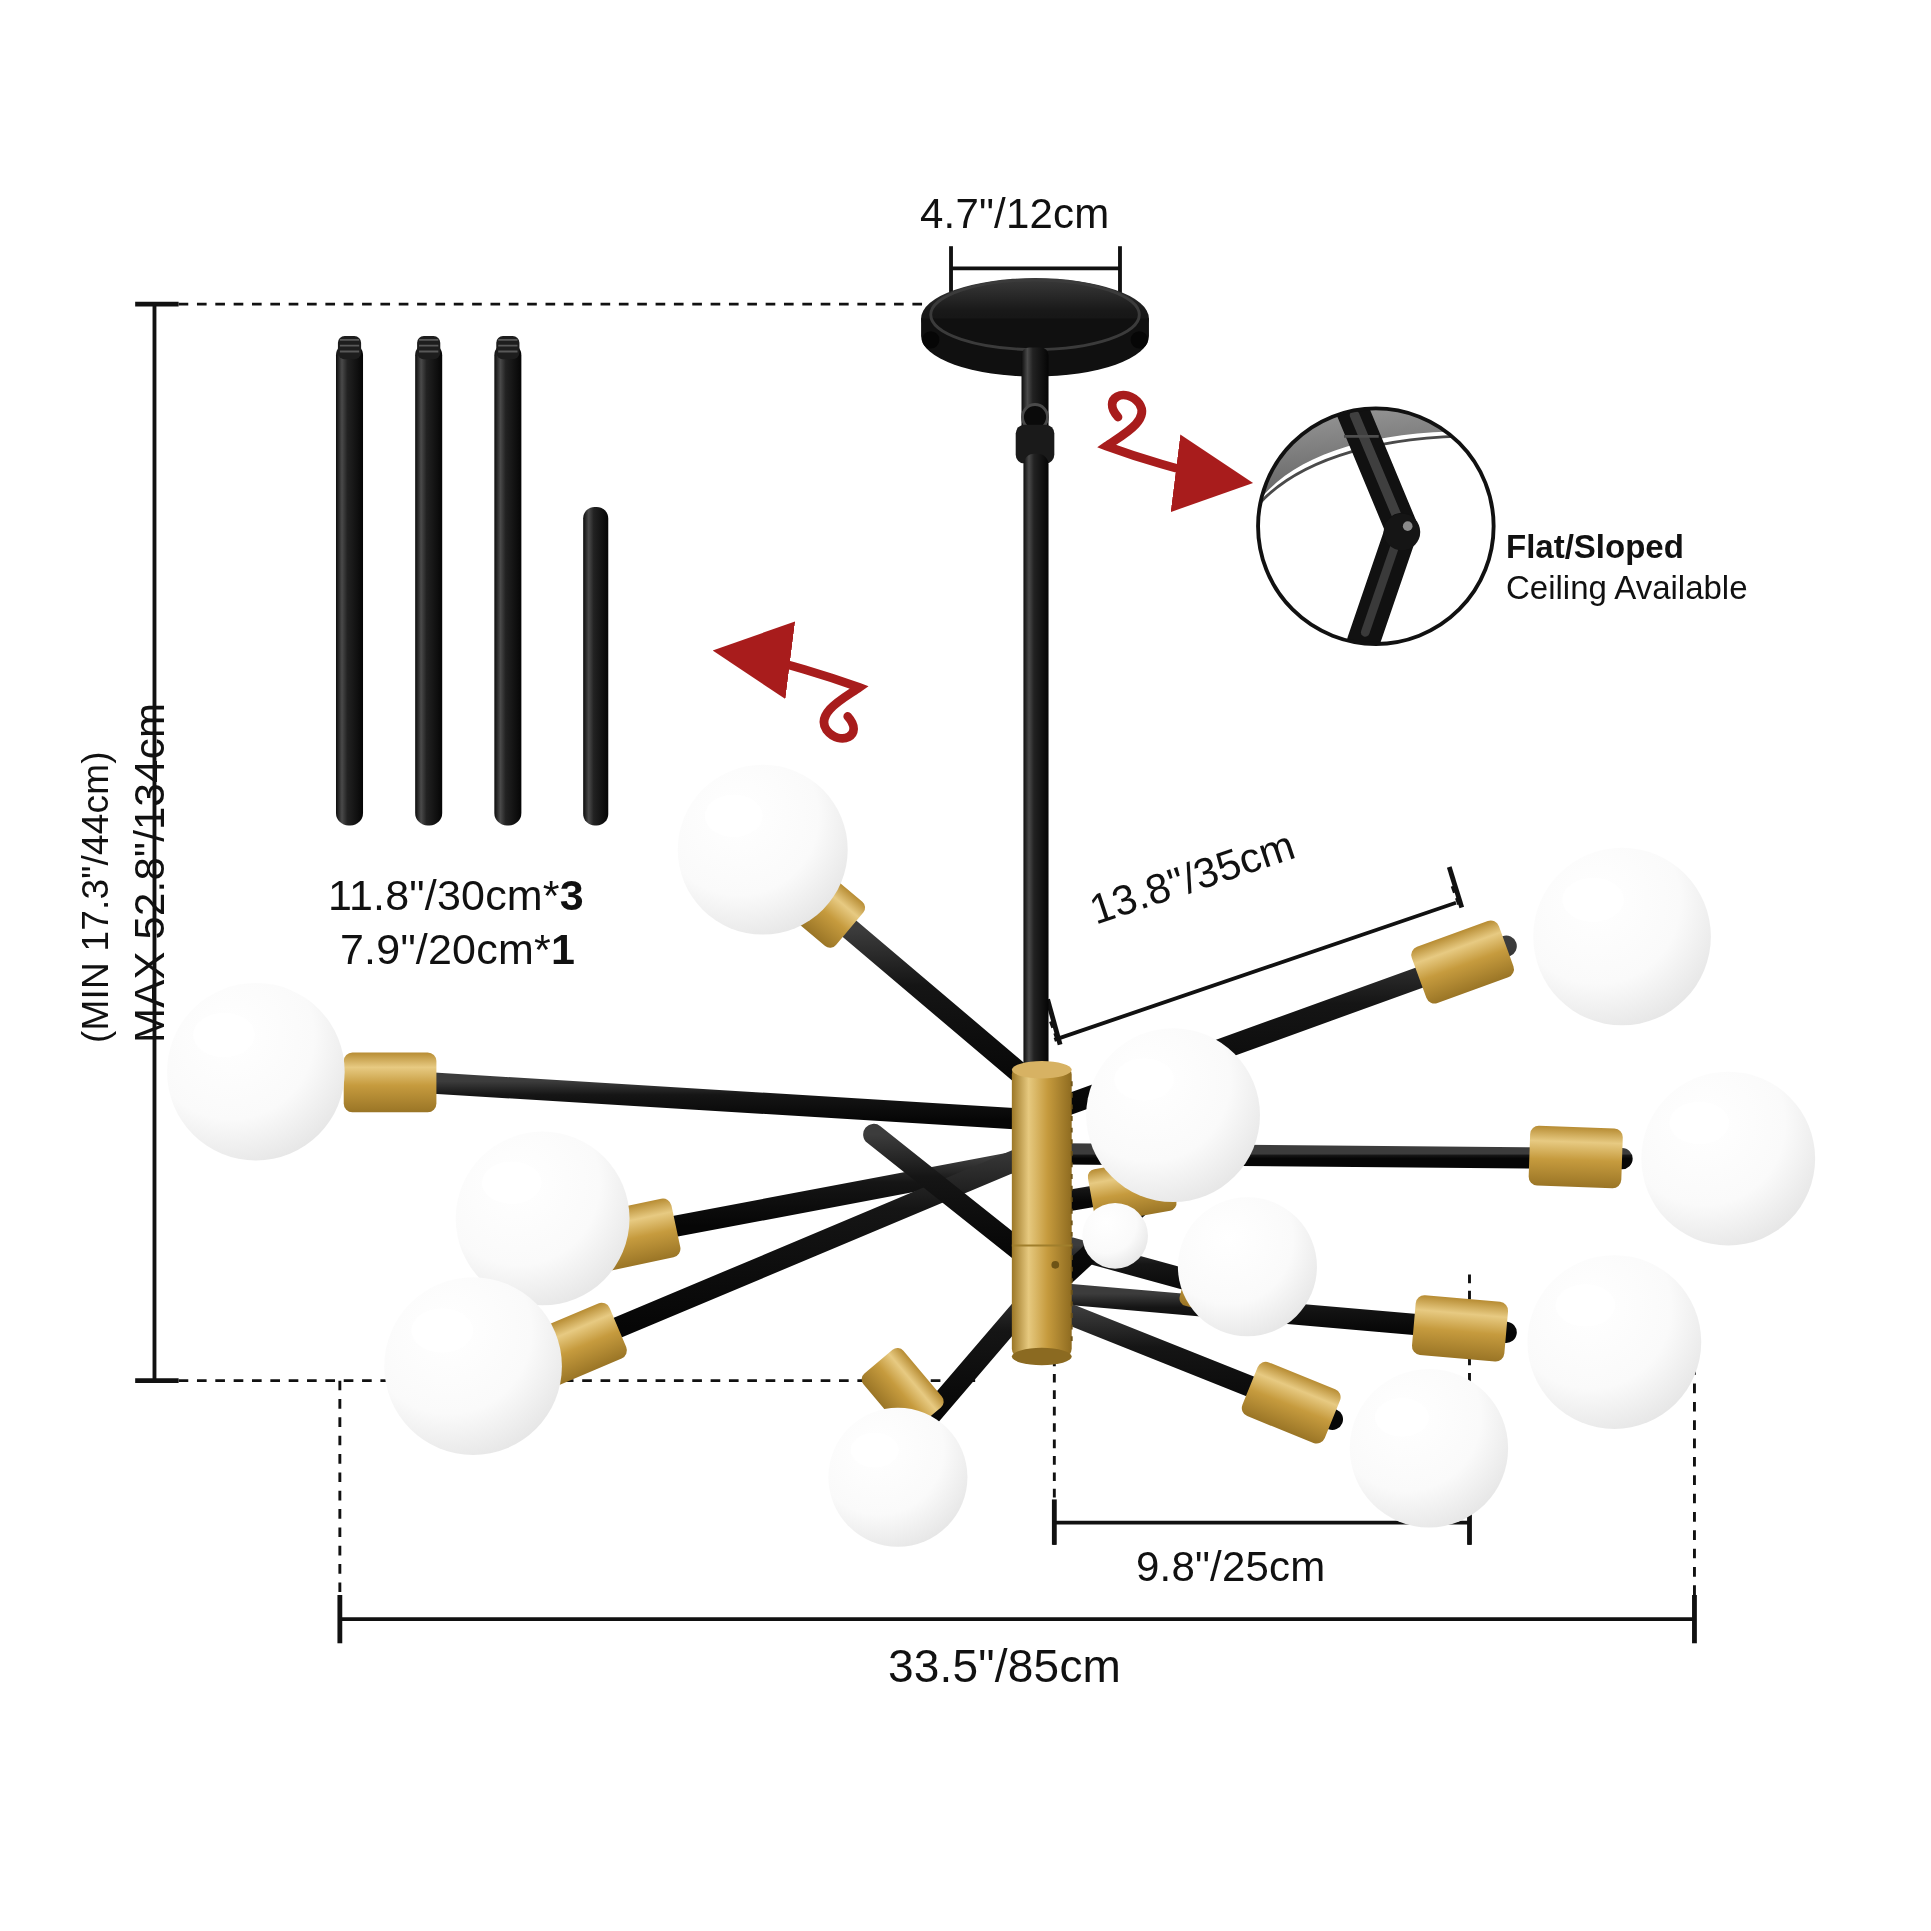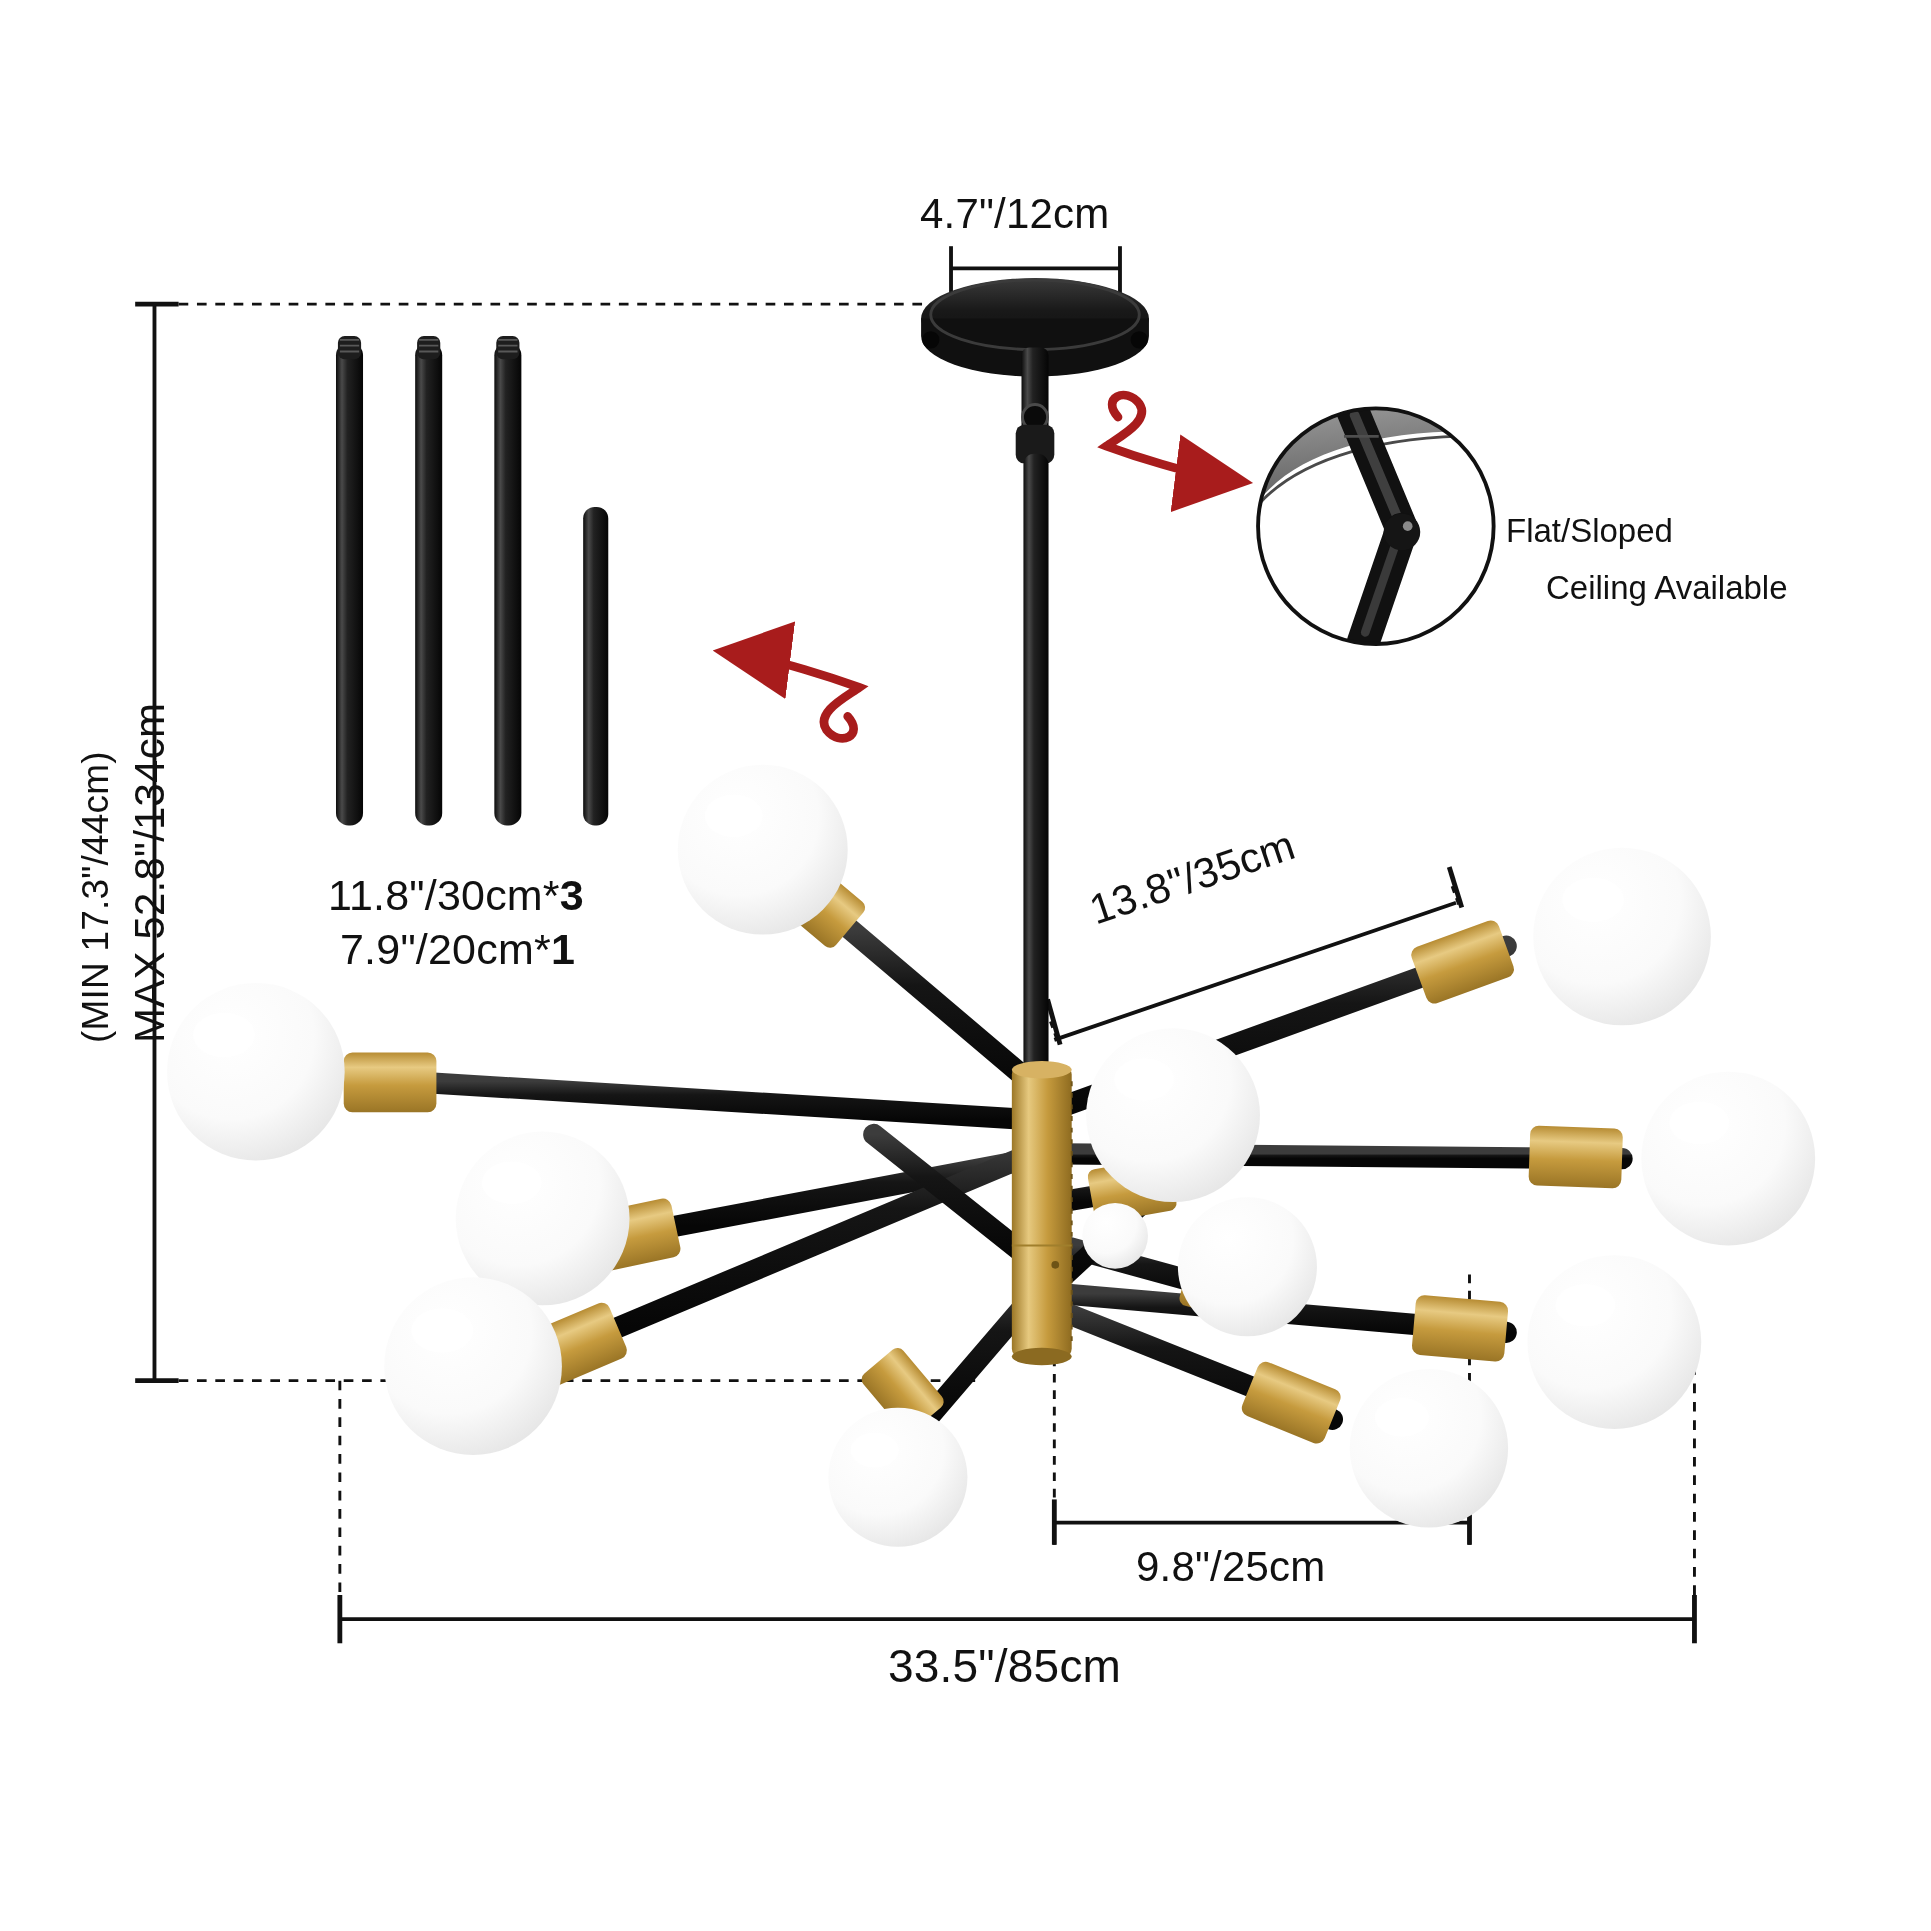--- a/index.html
+++ b/index.html
@@ -296,17 +296,17 @@
   <div class="lbl rodtxt" style="left:328px;top:871px;"><span>11.8"/30cm*</span><b>3</b></div>
 
   <div class="lbl rodtxt" style="left:340px;top:925px;"><span>7.9"/20cm*</span><b>1</b></div>
 
   <div class="lbl dimtxt slant" style="left:1106px;top:932px;transform:rotate(-18.5deg) translateY(-100%);">13.8"/35cm</div>
 
   <div class="lbl dimtxt" style="left:1136px;top:1543px;">9.8"/25cm</div>
 
   <div class="lbl dimtxt" style="left:888px;top:1641px;font-size:46px;">33.5"/85cm</div>
 
-  <div class="lbl callouttxt" style="left:1506px;top:511px;">Flat/Sloped</div>
-  <div class="lbl callouttxt" style="left:1506px;top:568px;margin-left:40px;">Ceiling Available</div>
+  <div class="lbl callouttxt" style="left:1506px;top:527px;font-weight:bold;">Flat/Sloped</div>
+  <div class="lbl callouttxt" style="left:1506px;top:568px;">Ceiling Available</div>
 
 </div>
 
 
 </body></html>

